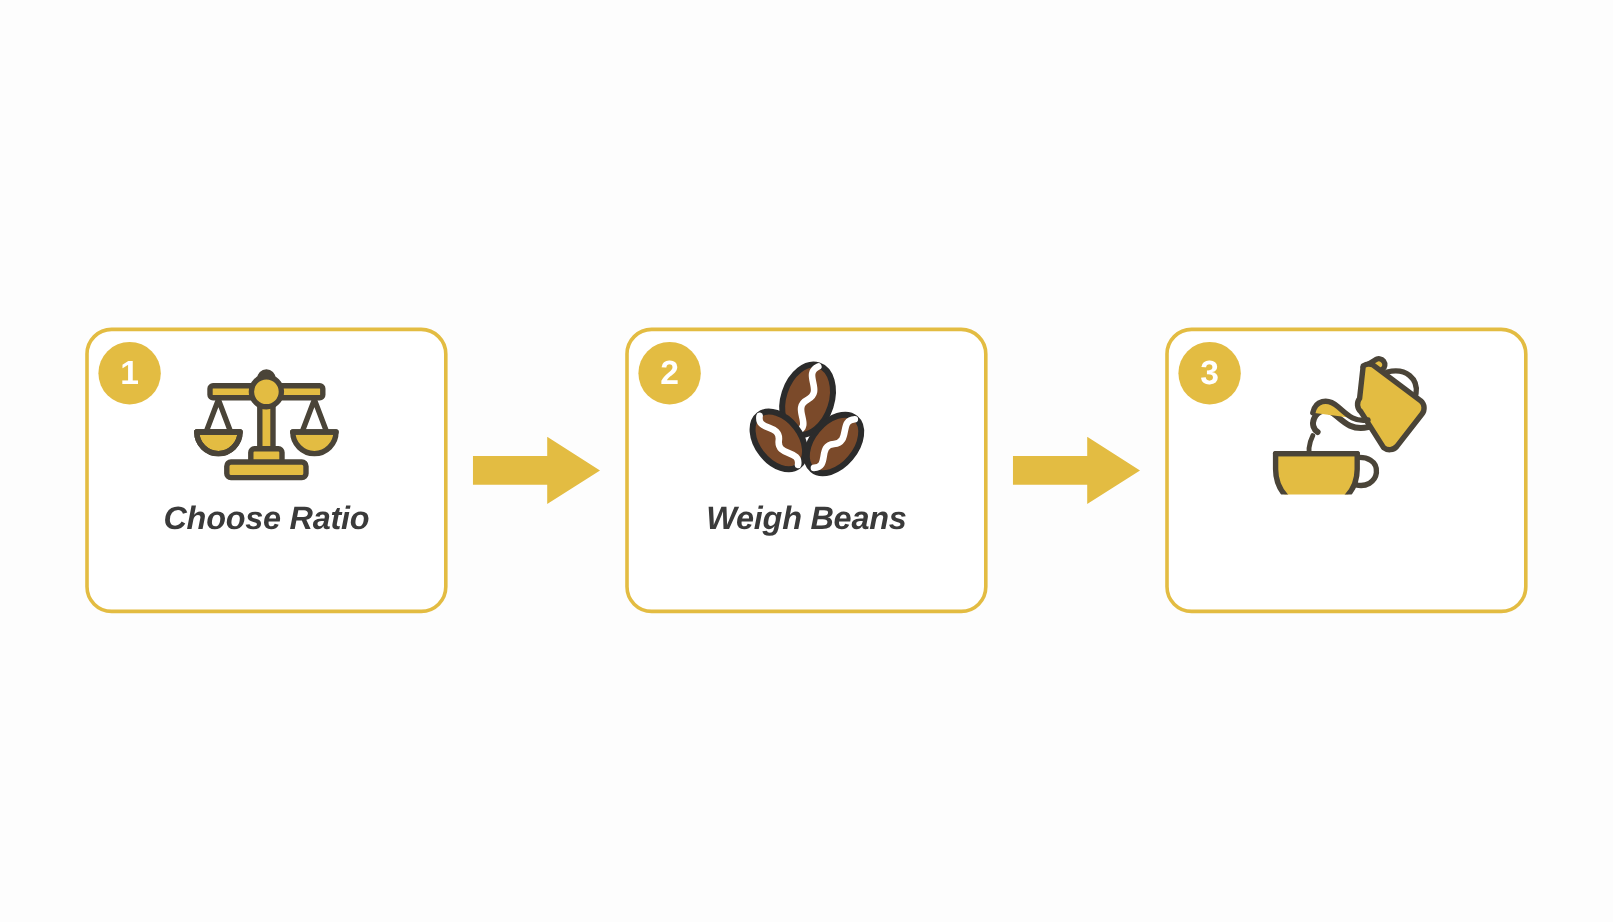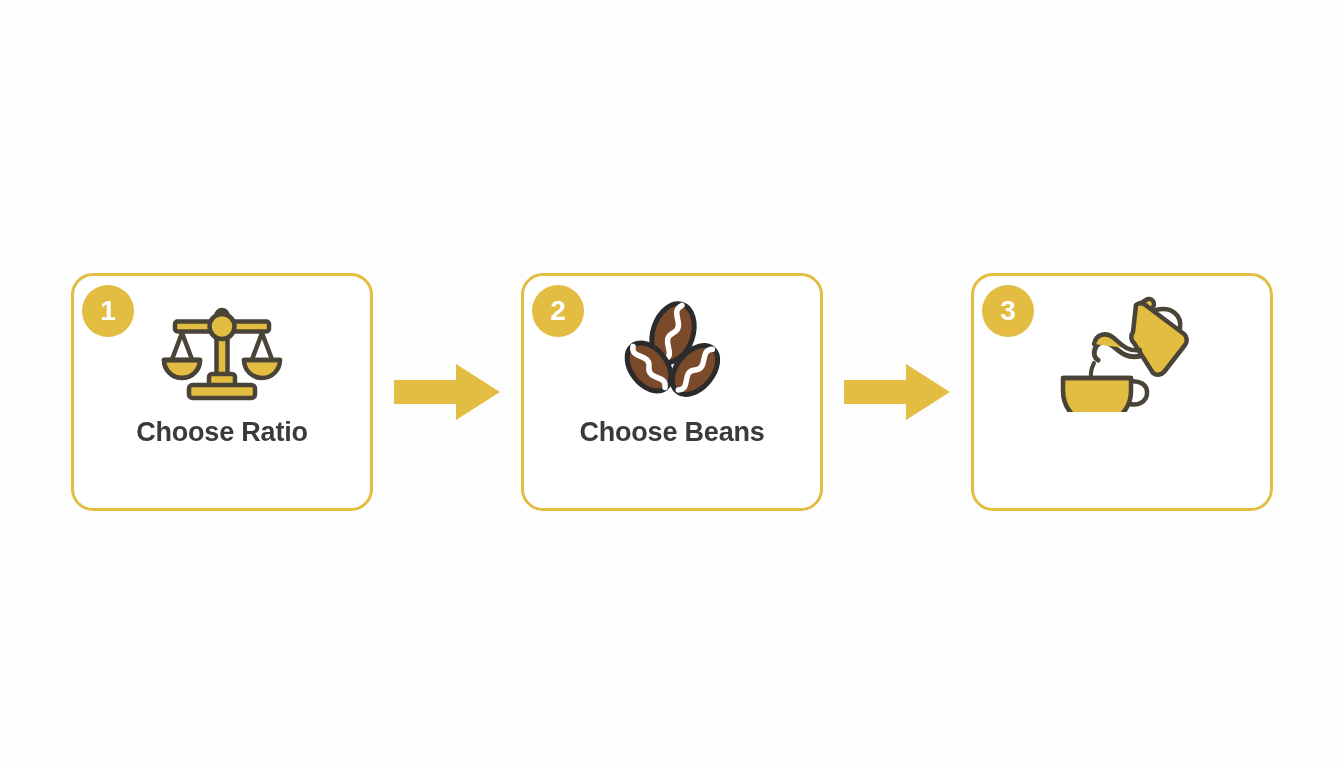--- a/index.html
+++ b/index.html
@@ -72,20 +72,21 @@
     display: block;
   }
   .step-label {
     font-size: 27px;
     font-weight: bold;
     color: #3a3a3a;
     text-align: center;
     line-height: 1.1;
     width: 100%;
     letter-spacing: -0.2px;
+    font-style: italic;
   }
   .arrow-wrap {
     flex: 0 0 auto;
     width: 148px;
     display: flex;
     align-items: center;
     justify-content: center;
   }
   .arrow-wrap svg {
     display: block;
@@ -154,21 +155,21 @@
               <path d="M33 44 c-10 9 10 16 0 26 c-10 10 10 17 0 26" fill="none" stroke="#ffffff" stroke-width="5.5"></path>
             </g>
 
             <g transform="rotate(40 79 73)">
               <ellipse cx="79" cy="73" rx="18" ry="28" fill="#7b4a2a"></ellipse>
               <path d="M79 46 c-10 9 10 17 0 27 c-10 10 10 17 0 26" fill="none" stroke="#ffffff" stroke-width="5.5"></path>
             </g>
           </g>
         </svg>
       </div>
-      <div class="step-label">Choose Beans</div>
+      <div class="step-label">Weigh Beans</div>
     </div>
 
     <div class="arrow-wrap">
       <svg width="106" height="56" viewBox="0 0 106 56">
         <path d="M0 16 H62 V0 L106 28 L62 56 V40 H0 Z" fill="#e3bc42"></path>
       </svg>
     </div>
 
     <div class="step-card">
       <div class="step-badge">3</div>

